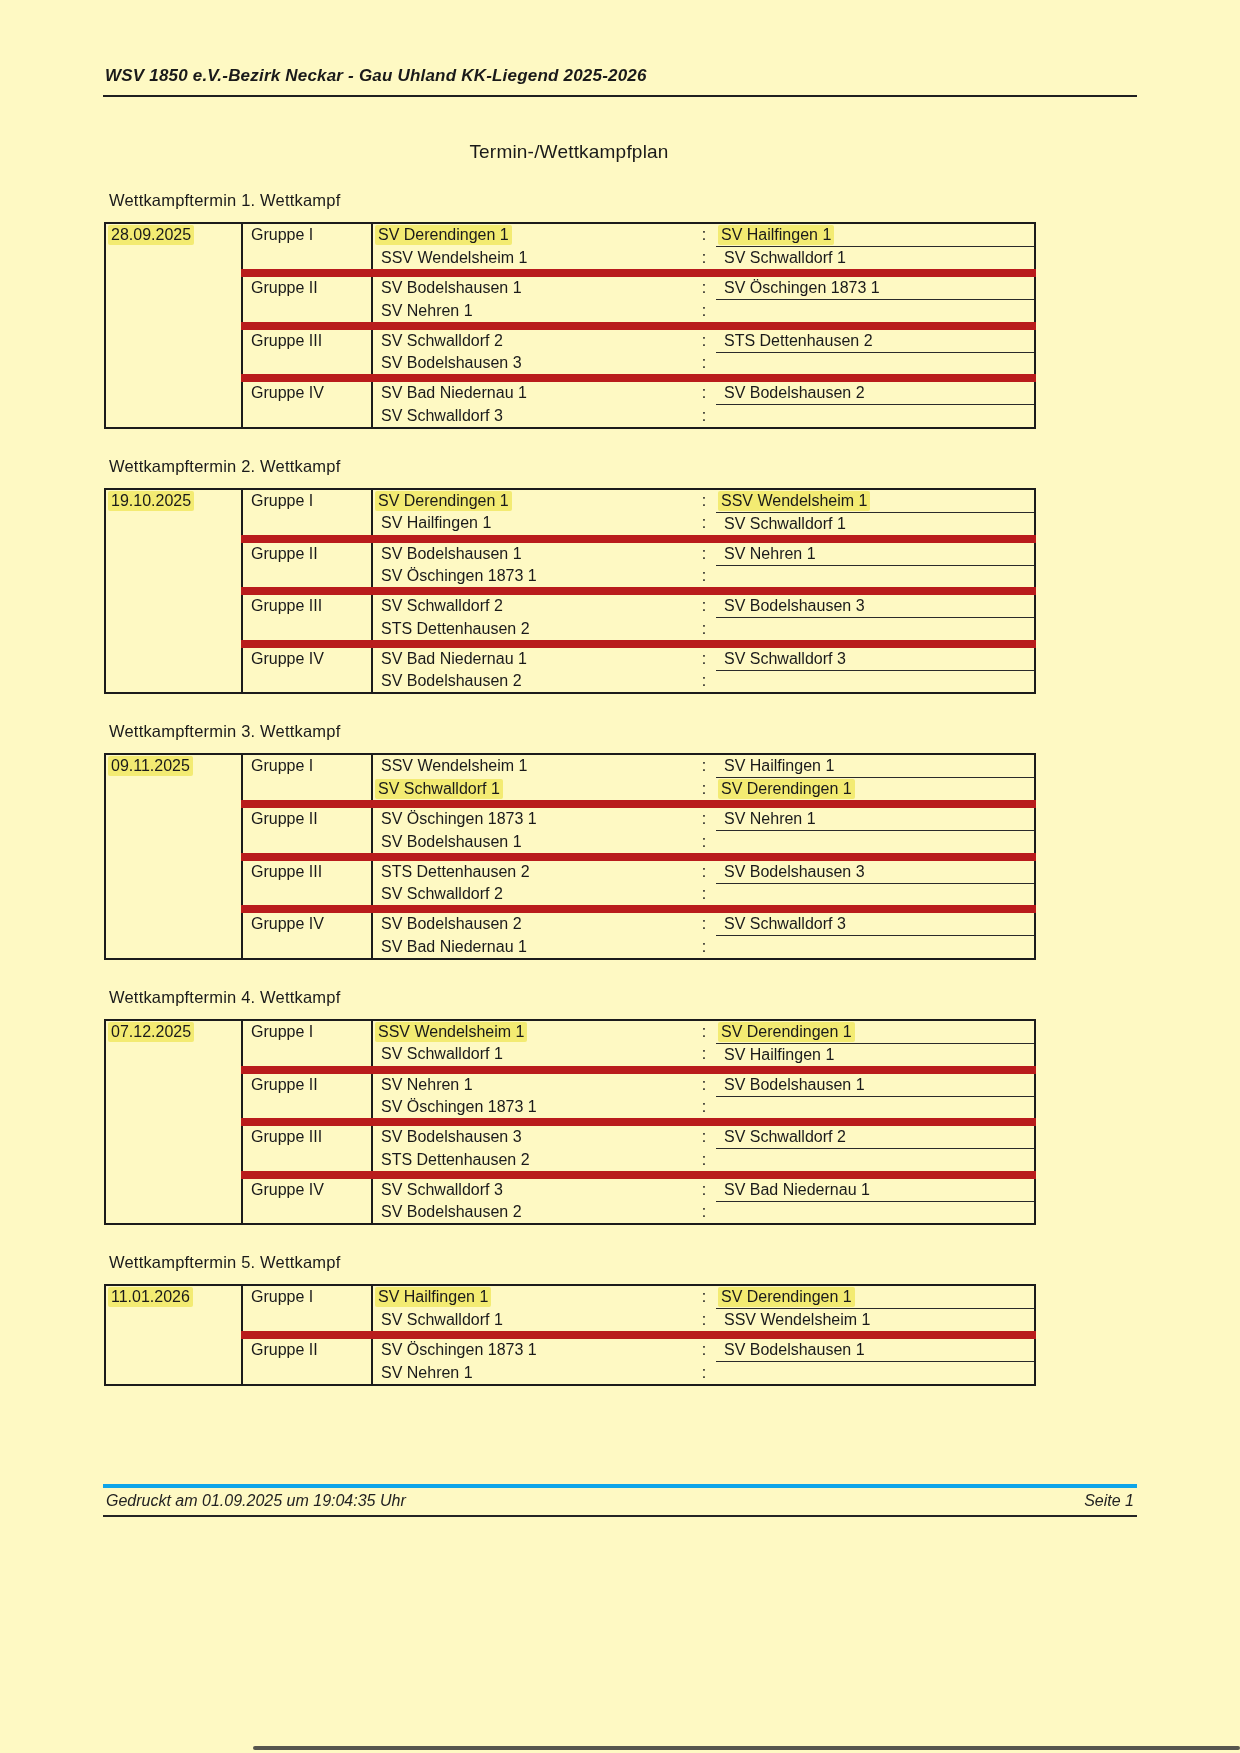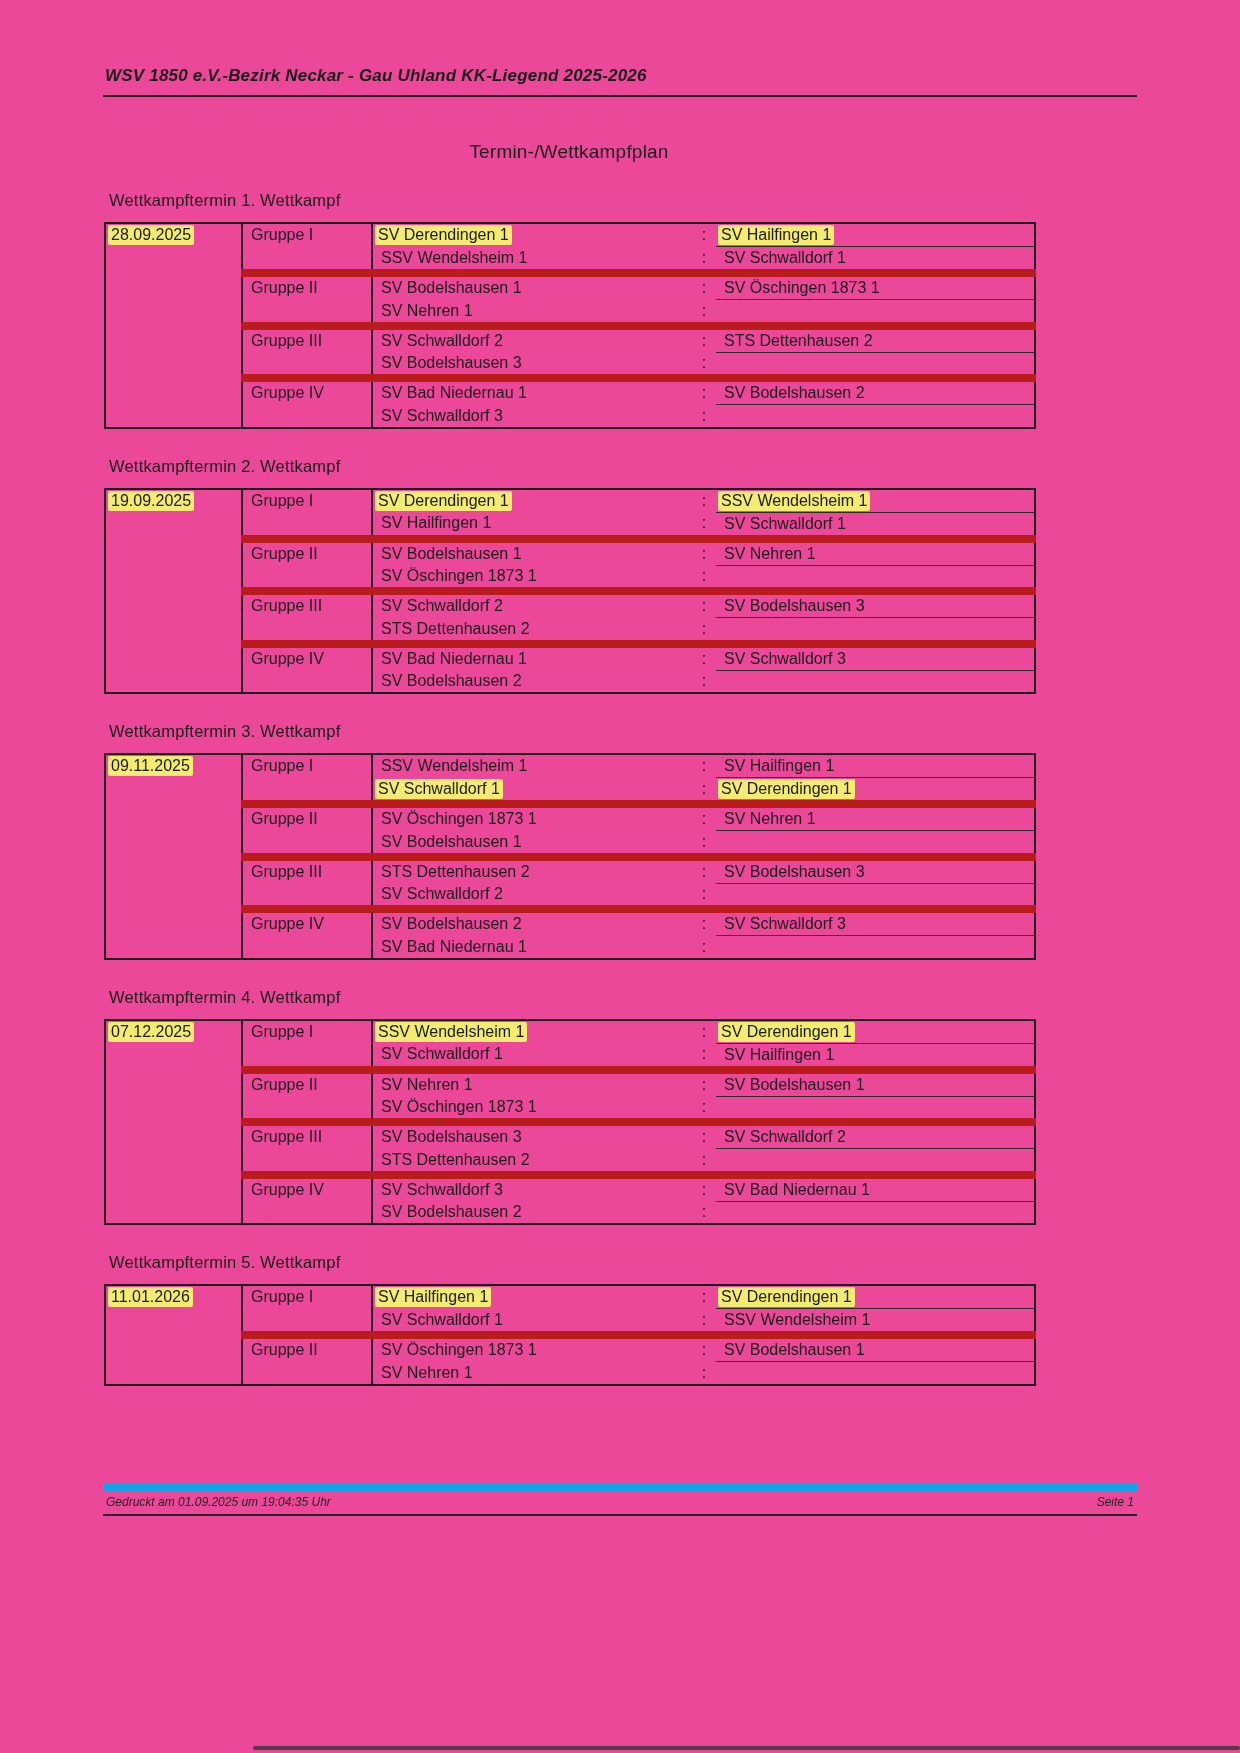--- a/index.html
+++ b/index.html
@@ -1,21 +1,21 @@
 <!DOCTYPE html>
 <html lang="de" style="--hl-color: #f3eb72;"><head>
 <meta charset="utf-8">
 <style>
   * { margin:0; padding:0; box-sizing:border-box; }
   html,body { background:#ffffff; }
   body { font-family:"Liberation Sans","DejaVu Sans",sans-serif; color:#1a1a1a; }
   .page {
     position:relative;
     width:1240px; height:1753px;
-    background:#ec4899;
+    background:#fef9c3;
     overflow:hidden;
     margin:0 auto;
   }
   .content { padding:66px 103px 0 103px; }
 
   .doc-header {
     font-style:italic; font-weight:bold;
     font-size:17px; letter-spacing:.2px;
     padding-left:2px;
   }
@@ -59,24 +59,24 @@
 
   .hl {
     background:var(--hl-color,#f3eb72);
     border-radius:2px;
     display:inline-block;
     padding:0 3px; margin:0 -6px;
   }
 
   .footer {
     position:absolute; left:103px; right:103px; top:1484px;
-    border-top:7px solid #0ea5e9; border-bottom:2px solid #242424;
+    border-top:4px solid #0ea5e9; border-bottom:2px solid #242424;
     display:flex; justify-content:space-between; align-items:center;
     padding:4px 3px 5px 3px;
-    font-size:12px; font-style:italic; color:#222;
+    font-size:16px; font-style:italic; color:#222;
   }
 
   .scan-edge {
     position:absolute; left:253px; right:0; bottom:3px;
     height:4px; background:#3a3a3a; opacity:.85;
     border-radius:2px;
   }
 </style>
 </head>
 <body>
@@ -156,21 +156,21 @@
     <table class="plan">
       <colgroup>
         <col class="c-date">
               <col class="c-group">
               <col class="c-home">
               <col class="c-colon">
               <col class="c-away">
       </colgroup>
       <tbody>
               <tr>
-                <td class="date-cell" rowspan="8"><span class="hl">19.09.2025</span></td>
+                <td class="date-cell" rowspan="8"><span class="hl">19.10.2025</span></td>
                 <td class="group-cell" rowspan="2">Gruppe I</td>
                 <td class="home-cell"><span class="hl">SV Derendingen 1</span></td>
                 <td class="colon-cell">:</td>
                 <td class="away-cell u"><span class="hl">SSV Wendelsheim 1</span></td>
               </tr>
               <tr>
                 <td class="home-cell"><span>SV Hailfingen 1</span></td>
                 <td class="colon-cell">:</td>
                 <td class="away-cell"><span>SV Schwalldorf 1</span></td>
               </tr>

